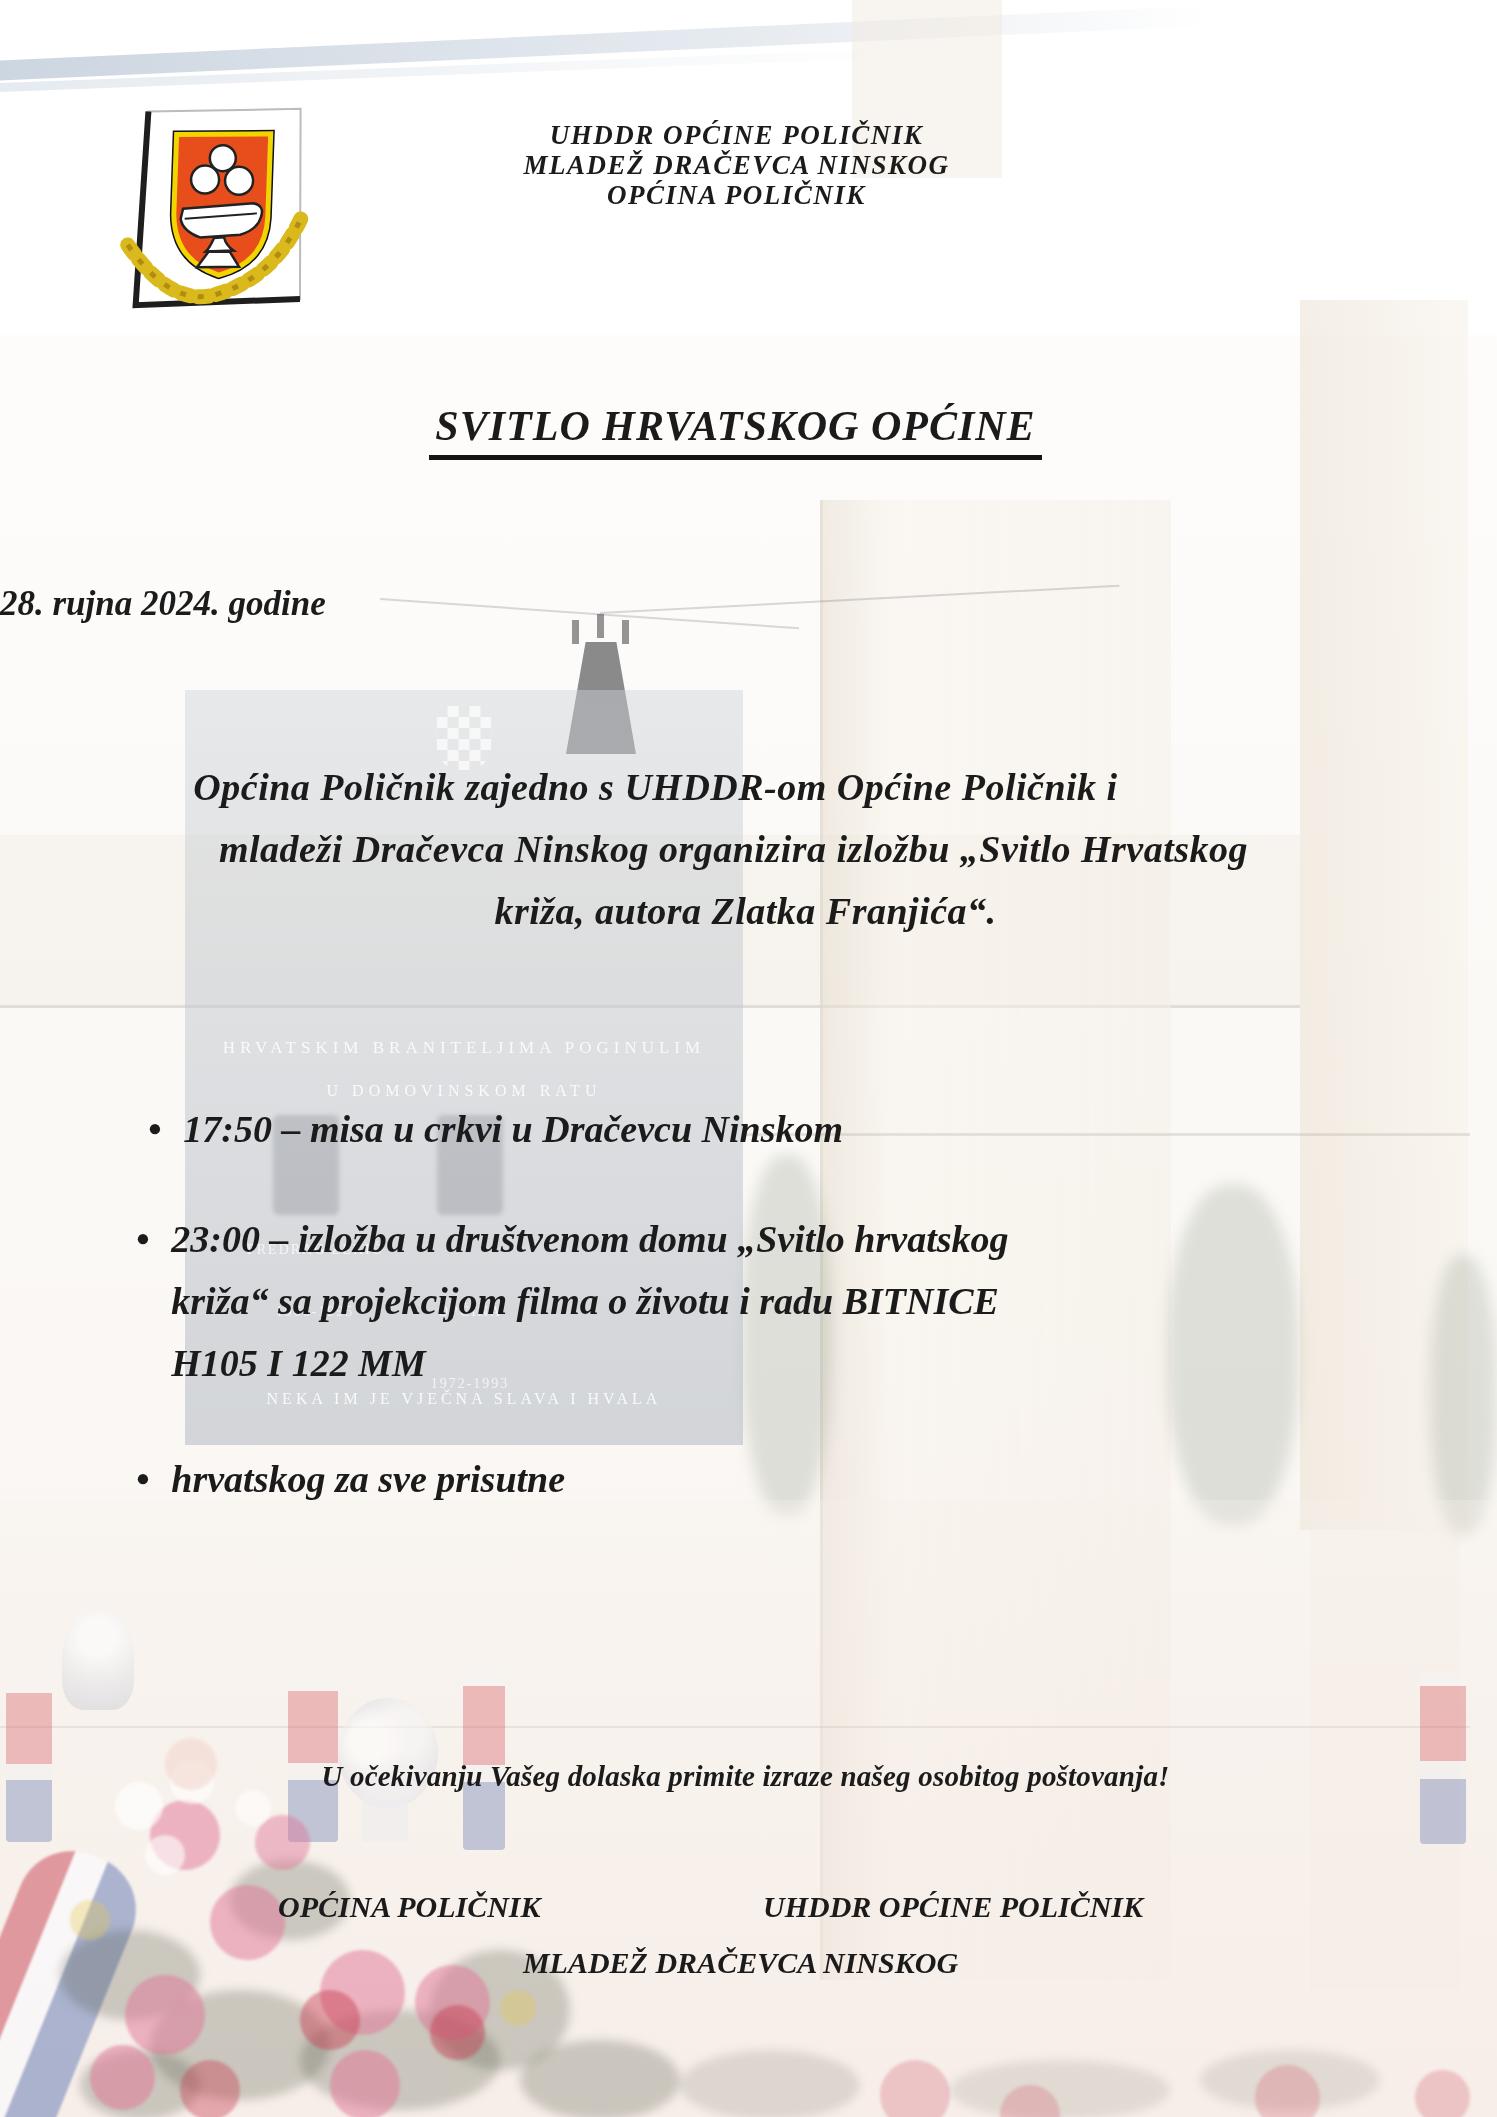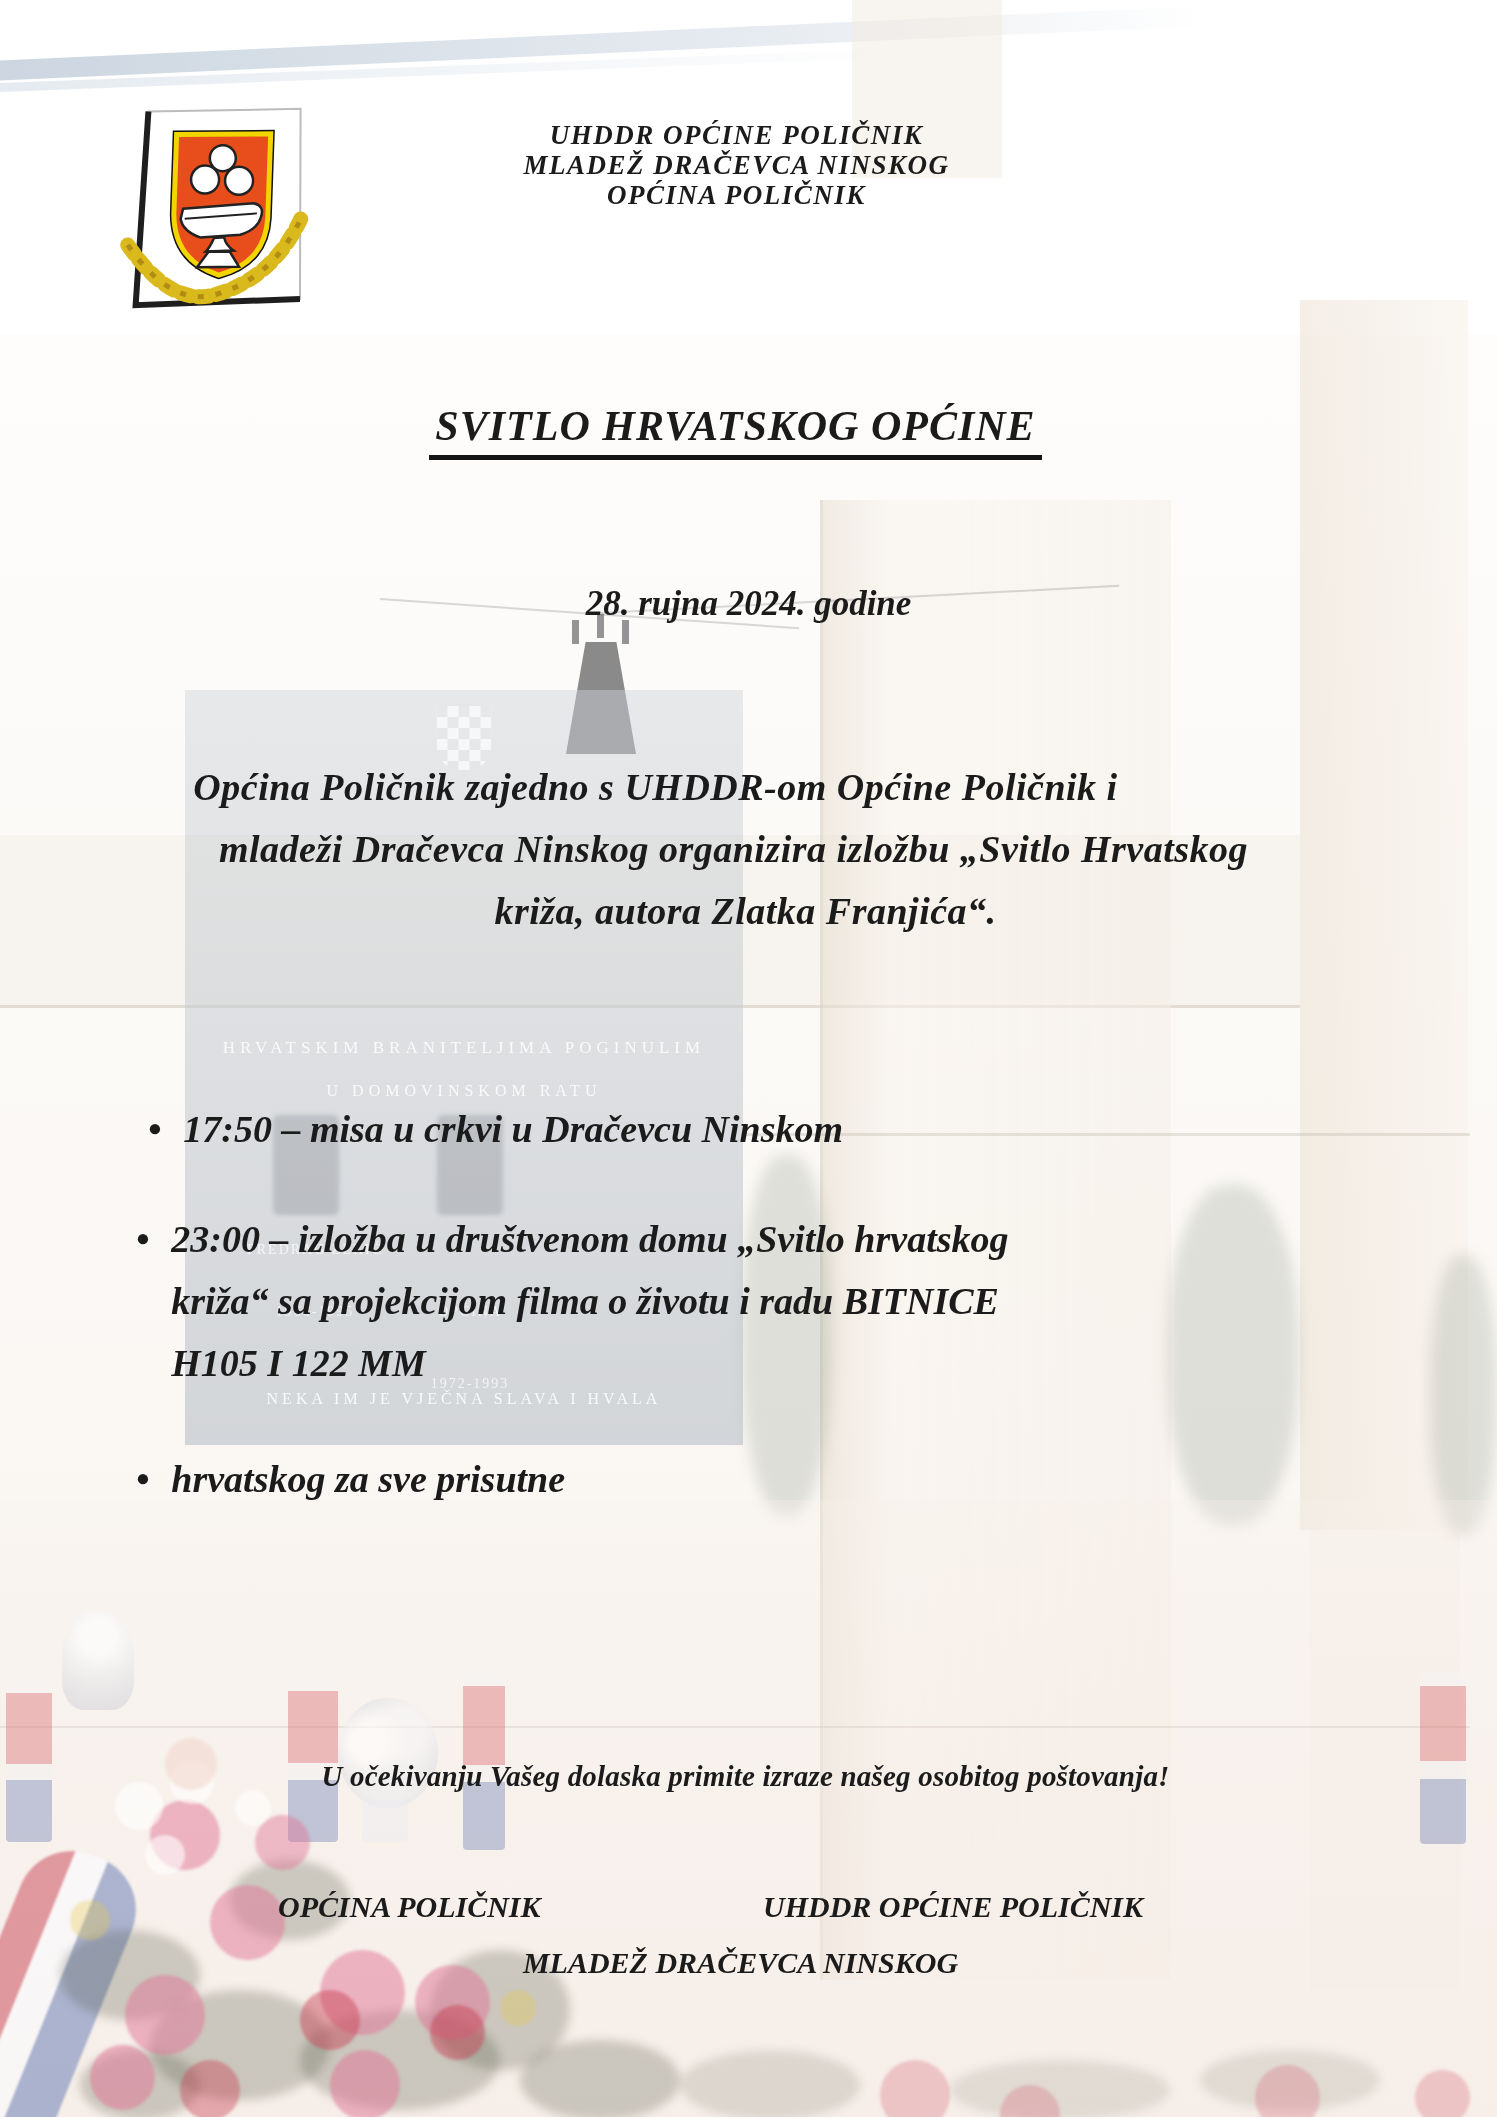--- a/index.html
+++ b/index.html
@@ -184,21 +184,21 @@
       <div>UHDDR OPĆINE POLIČNIK</div>
       <div>MLADEŽ DRAČEVCA NINSKOG</div>
       <div>OPĆINA POLIČNIK</div>
     </div>
 
     <div style="position:absolute;left:0;top:402px;width:100%;text-align:center;transform:translateX(-13px);">
       <span style="display:inline-block;font-size:42px;font-weight:bold;font-style:italic;letter-spacing:1px;
                    border-bottom:5px solid #151515;padding:0 6px 5px 6px;">SVITLO HRVATSKOG OPĆINE</span>
     </div>
 
-    <div style="position:absolute;left:0;top:584px;width:100%;text-align:center;
+    <div style="position:absolute;left:0;top:584px;width:100%;
                 font-size:35px;font-weight:bold;font-style:italic;">28. rujna 2024. godine</div>
 
     <div style="position:absolute;left:0;top:756px;width:100%;font-size:38px;font-weight:bold;font-style:italic;
                 line-height:62px;letter-spacing:.5px;">
       <div style="text-align:center;transform:translateX(-93px);">Općina Poličnik zajedno s UHDDR-om Općine Poličnik i</div>
       <div style="text-align:center;transform:translateX(-15px);">mladeži Dračevca Ninskog organizira izložbu „Svitlo Hrvatskog</div>
       <div style="text-align:center;transform:translateX(-3px);">križa, autora Zlatka Franjića“.</div>
     </div>
 
     <div>

